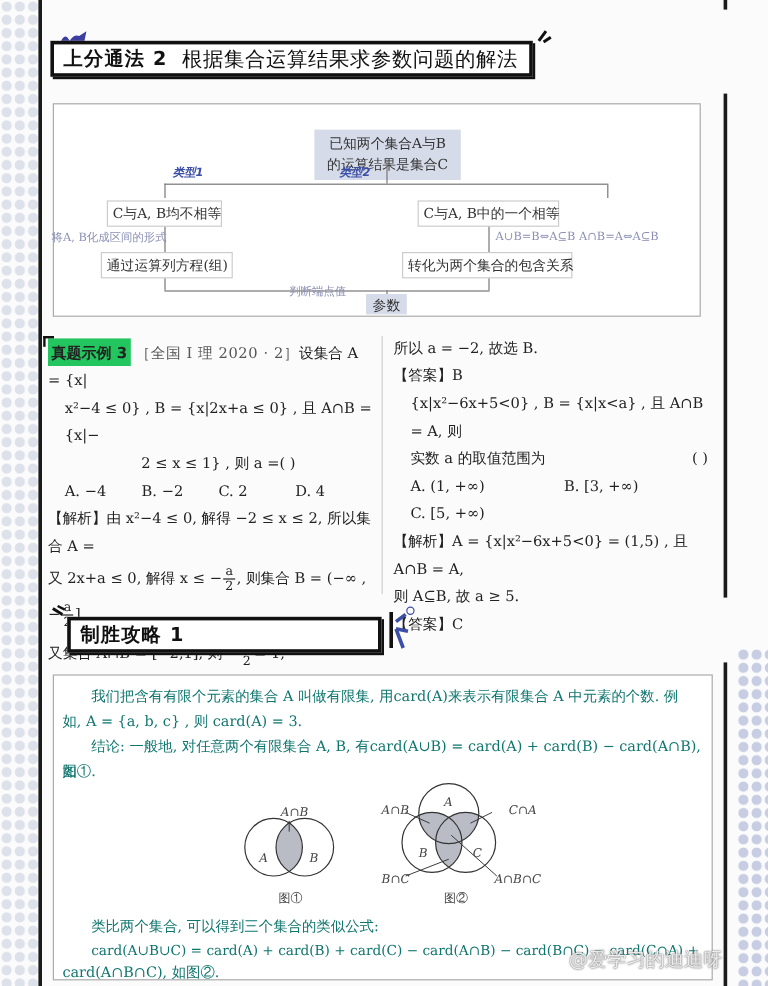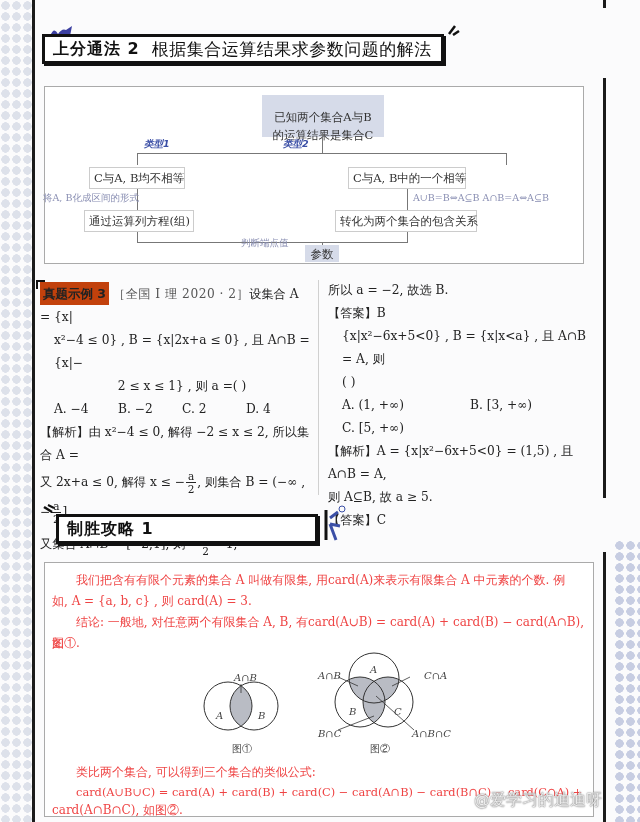--- a/index.html
+++ b/index.html
@@ -31,34 +31,34 @@
   .fbox.hl{background:#d6dbe9;border:none}
   .fline{position:absolute;background:#777}
   .flabel{position:absolute;font-size:9.5px;color:#8a8fb3;white-space:nowrap}
   .ftype{position:absolute;font-size:9.5px;font-weight:bold;font-style:italic;color:#3b4fa6;font-family:"DejaVu Sans",sans-serif}
 
   
   .col{position:absolute;font-size:12.2px;line-height:23px;color:#222}
   #col-left{left:40px;top:282px;width:270px}
   #col-right{left:328px;top:279px;width:270px}
   .divider{position:absolute;left:318px;top:280px;width:1px;height:215px;background:#d0d0d0}
-  .ex-head{display:inline-block;background:#c2410c;font-family:"DejaVu Sans",sans-serif;font-weight:bold;font-size:12.5px;padding:0 3px;position:relative}
+  .ex-head{display:inline-block;background:#22c55e;font-family:"DejaVu Sans",sans-serif;font-weight:bold;font-size:12.5px;padding:0 3px;position:relative}
   .ex-head::before{content:"";position:absolute;left:-4px;top:-2px;width:7px;height:7px;border-left:2px solid #111;border-top:2px solid #111}
   .src{color:#555;letter-spacing:.5px}
   .indent{padding-left:14px}
   .opts{display:flex;padding-left:14px}
   .opts span{flex:1}
   .opts2{display:grid;grid-template-columns:1fr 1fr;padding-left:14px}
   .bk{font-family:"DejaVu Sans",sans-serif}
   .frac{display:inline-flex;flex-direction:column;align-items:center;vertical-align:middle;font-size:10.5px;line-height:12px;margin:0 1px}
   .frac .n{border-bottom:1px solid #222;padding:0 2px}
 
   
   .box2{position:absolute;left:44px;top:562px;width:550px;height:255px;border:1px solid #aaa;background:#fff}
-  .para{position:absolute;left:52px;font-size:12px;line-height:21px;width:536px;color:#ef4444}
+  .para{position:absolute;left:52px;font-size:12px;line-height:21px;width:536px;color:#0f766e}
   .venn{position:absolute}
   .cap{position:absolute;font-size:10px;color:#444}
   .watermark{position:absolute;left:474px;top:790px;font-family:"DejaVu Sans",sans-serif;font-size:16px;color:rgba(255,255,255,.85);text-shadow:0 0 2px #888,0 0 1px #555;white-space:nowrap}
 </style>
 </head>
 <body>
 
 <div class="dots-left"></div>
 <div class="dots-right"></div>
 <div class="rule-left"></div>
@@ -72,21 +72,21 @@
 <svg class="deco" style="left:447px;top:24px" width="14" height="12" viewBox="0 0 14 12">
   <path d="M2 10 L8 2" stroke="#111" stroke-width="2.5"></path>
     <path d="M6 11 L12 7" stroke="#111" stroke-width="2.5"></path>
 </svg>
 <div class="banner" id="banner1">
   <span class="tag">上分通法 2</span>
   <span class="title">根据集合运算结果求参数问题的解法</span>
 </div>
 
 <div class="flow">
-  <div class="fbox hl" style="left:217px;top:8px;width:122px;height:42px;padding-top:13px">
+  <div class="fbox hl" style="left:217px;top:21px;width:122px;height:42px;padding-top:2px">
     <div>已知两个集合A与B</div>
     <div>的运算结果是集合C</div>
   </div>
   <div class="fline" style="left:277px;top:46px;width:1px;height:20px"></div>
   <div class="fline" style="left:92px;top:66px;width:369px;height:1px"></div>
   <div class="fline" style="left:92px;top:66px;width:1px;height:12px"></div>
   <div class="fline" style="left:461px;top:66px;width:1px;height:12px"></div>
   <div class="ftype" style="left:99px;top:51px">类型1</div>
   <div class="ftype" style="left:238px;top:51px;left:238px;margin-left:0;">类型2</div>
 
@@ -145,20 +145,21 @@
   </div>
 </div>
 
 <div class="col" id="col-right">
   <div>所以 a = −2, 故选 B.</div>
   <div>
     <span class="bk">【答案】</span><span>B</span>
   </div>
   <div class="indent">{x|x²−6x+5&lt;0} , B = {x|x&lt;a} , 且 A∩B = A, 则</div>
   <div class="indent" style="display:flex;justify-content:space-between;padding-right:8px">
+    <span>实数 a 的取值范围为</span>
     <span>(       )</span>
   </div>
   <div class="opts2">
     <span>A. (1, +∞)</span>
     <span>B. [3, +∞)</span>
     <span>C. [5, +∞)</span>
   </div>
   <div>
     <span class="bk">【解析】</span><span>A = {x|x²−6x+5&lt;0} = (1,5) , 且 A∩B = A,</span>
   </div>

